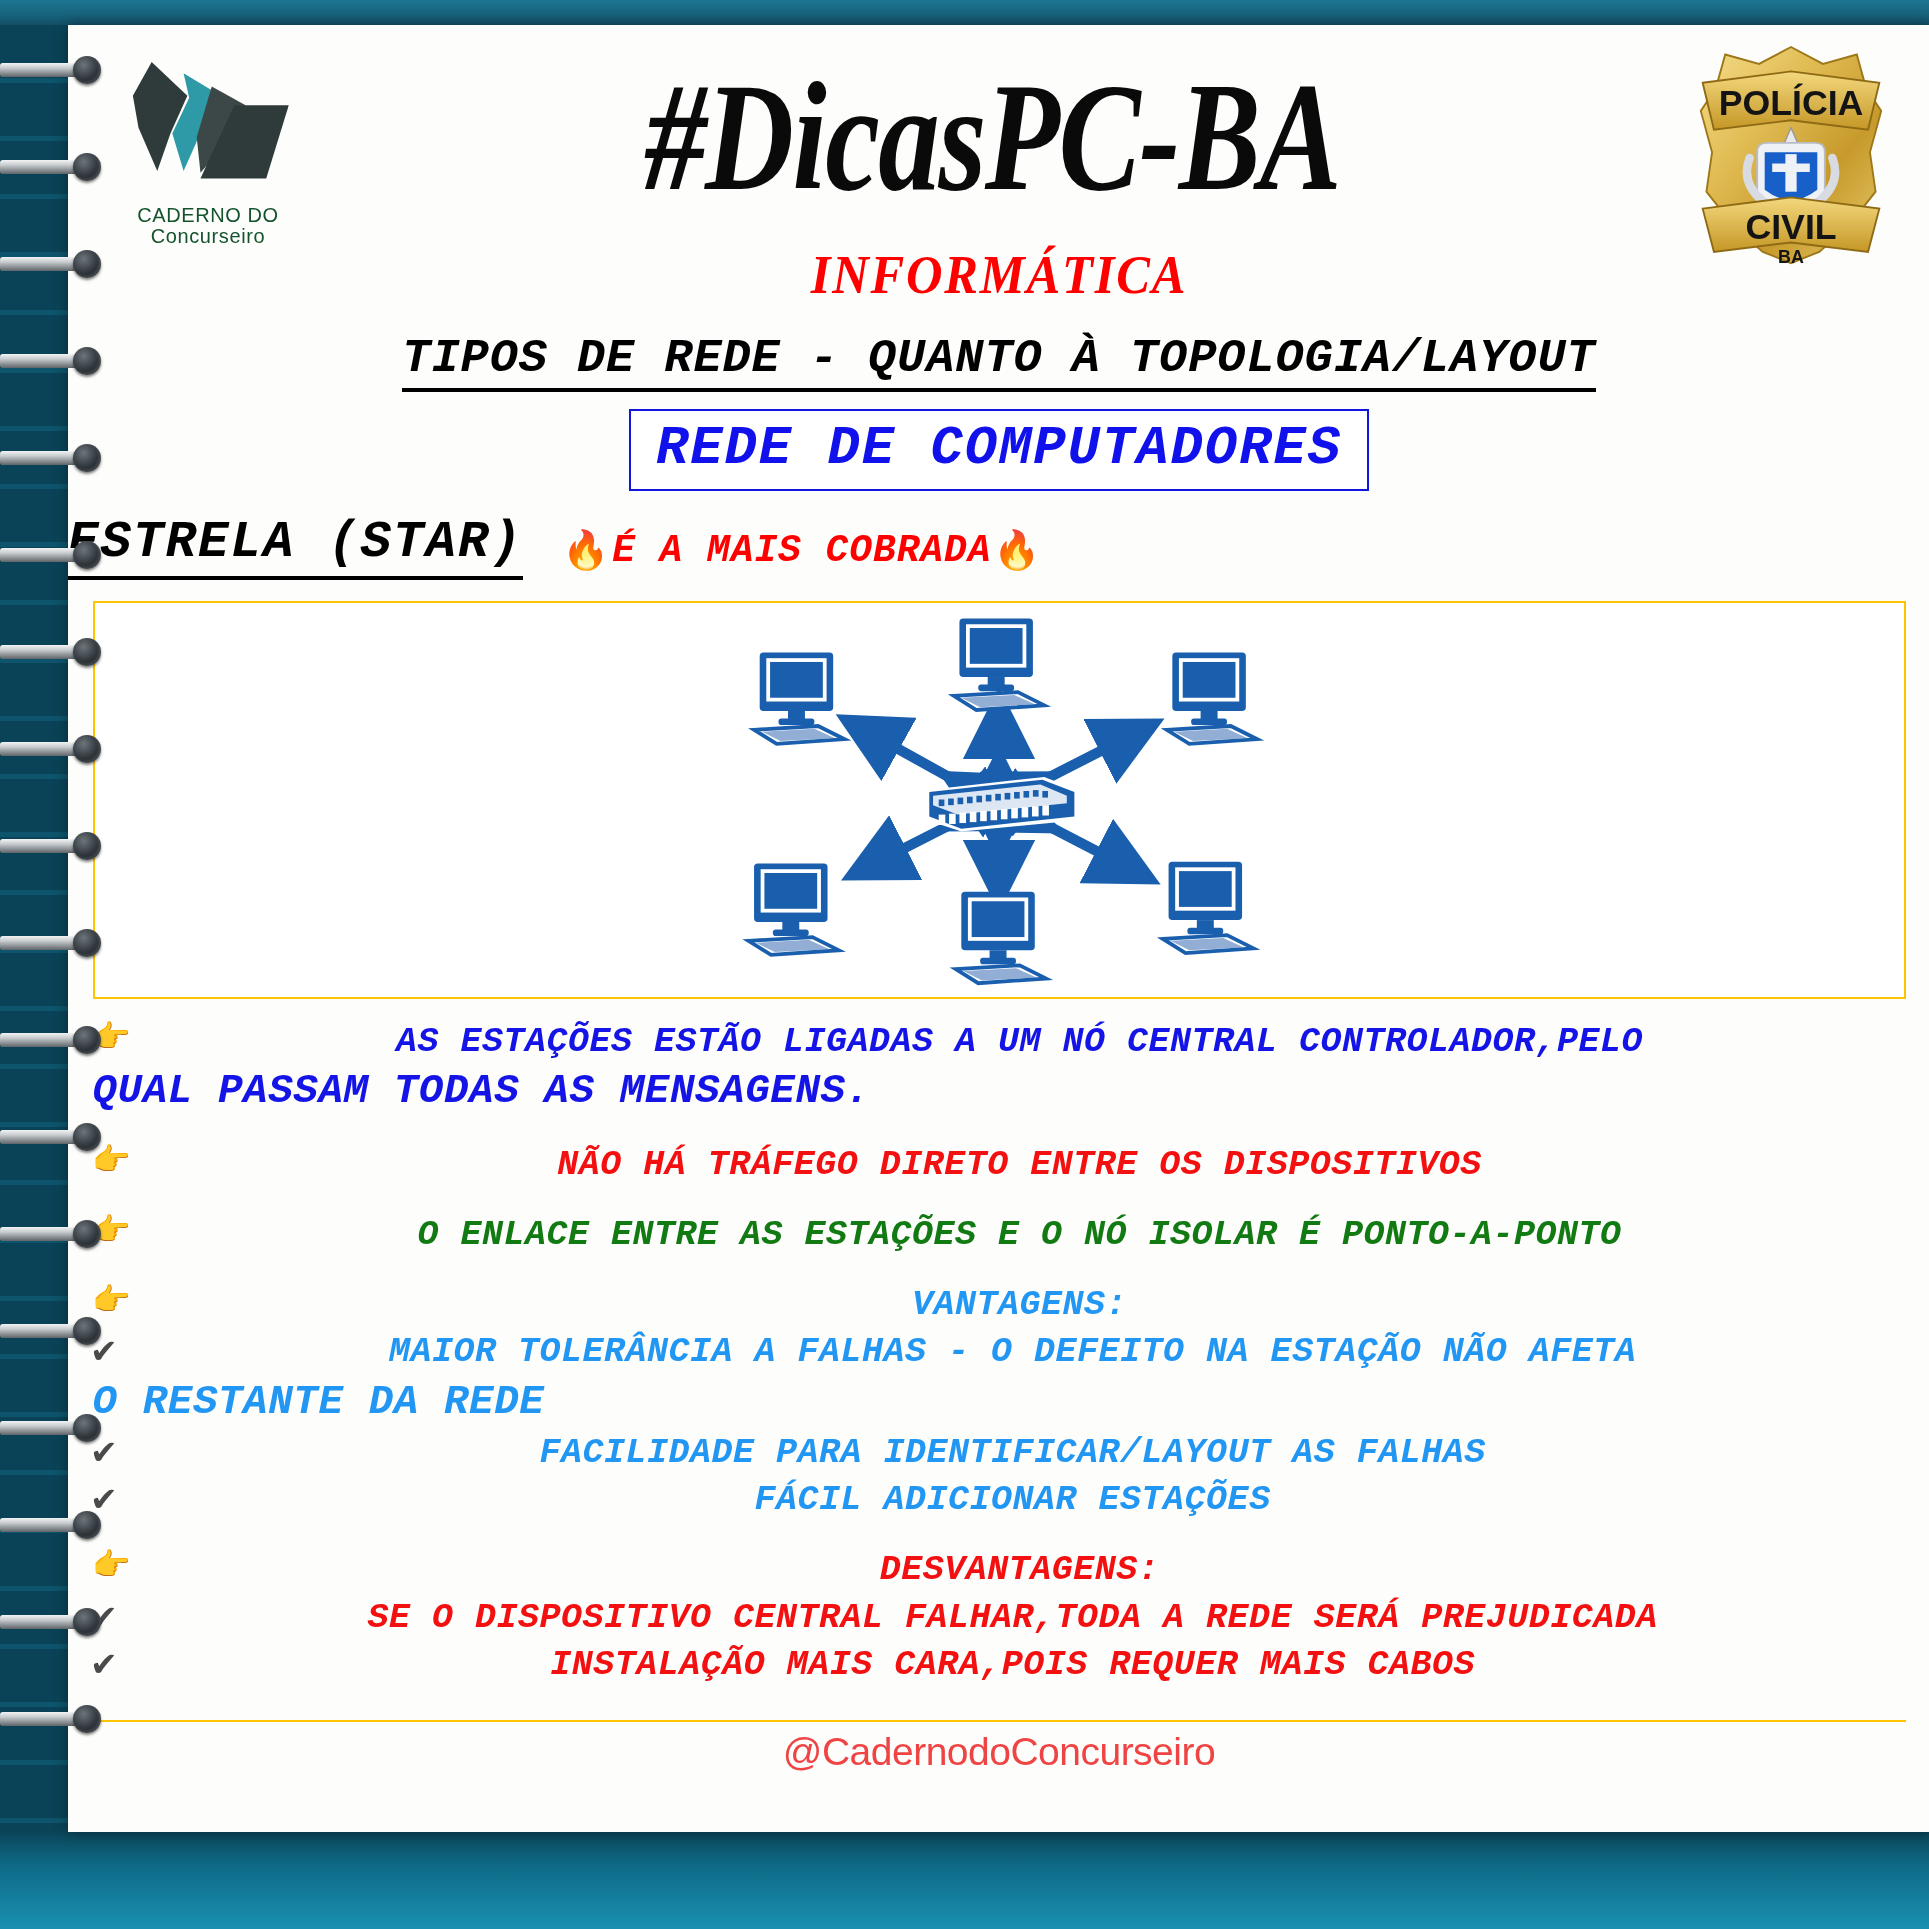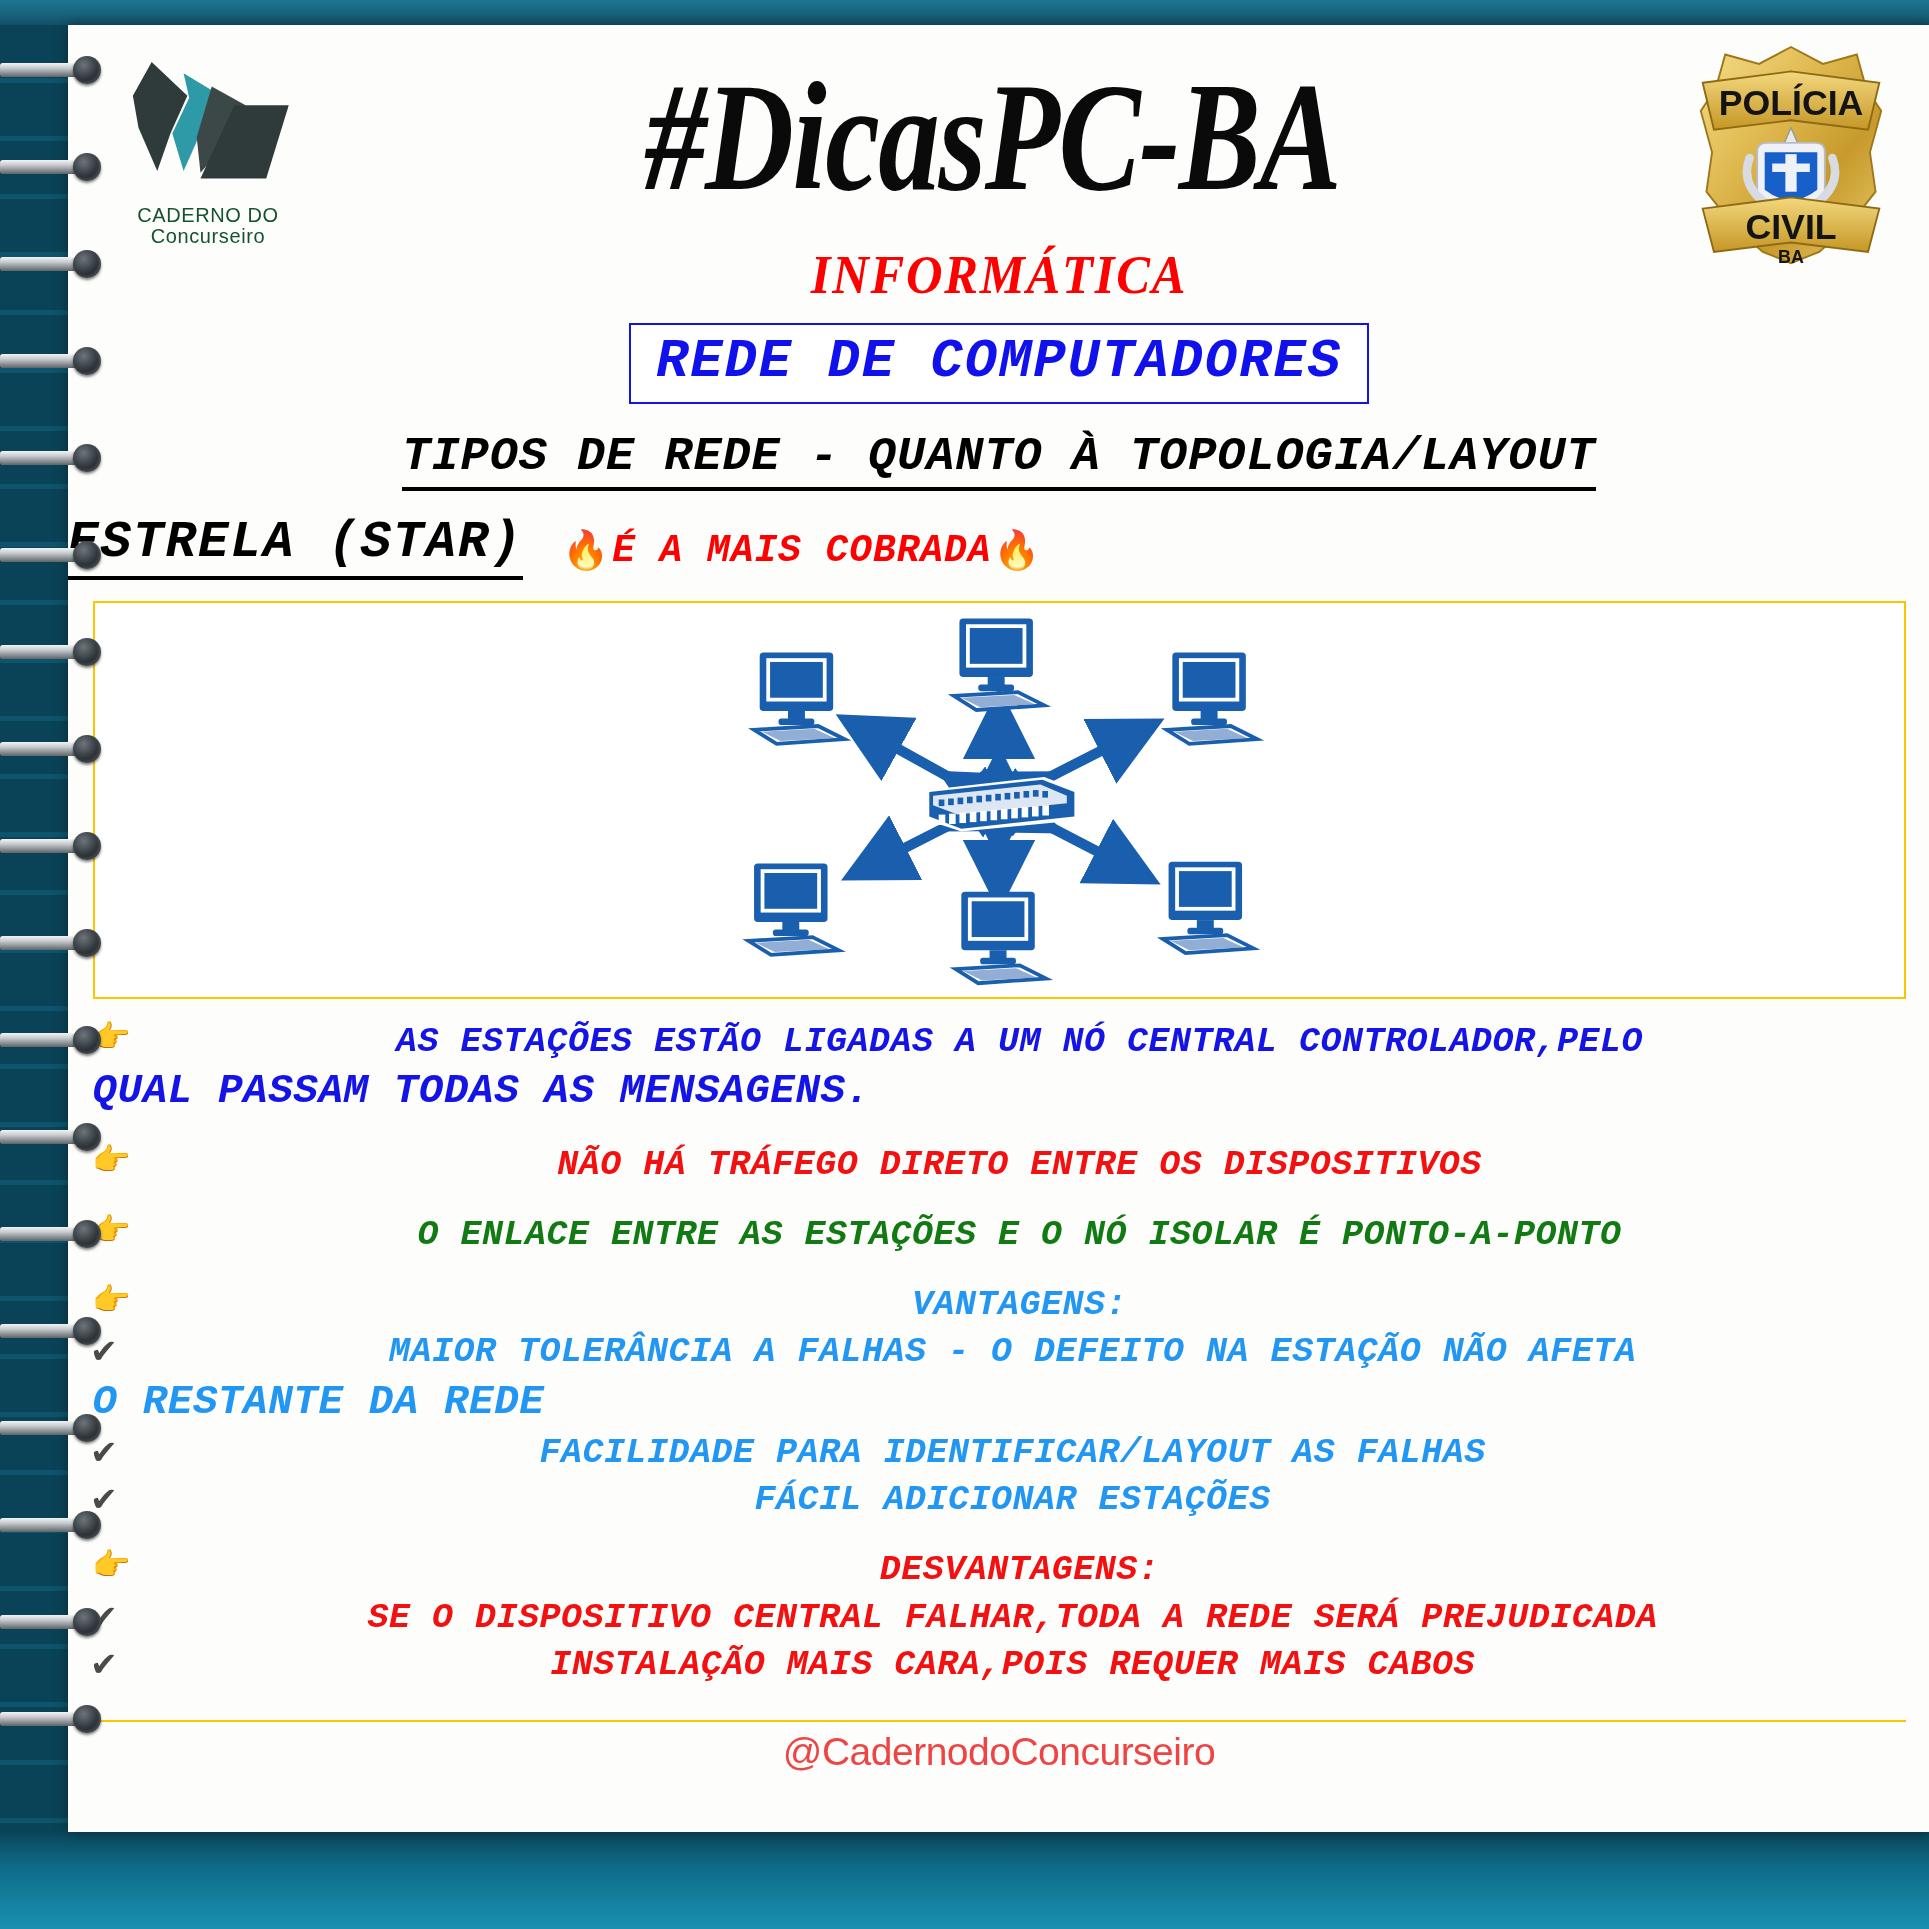--- a/index.html
+++ b/index.html
@@ -417,28 +417,28 @@
         <path d="M22 176 L116 164 L210 176 L198 222 L116 212 L34 222 Z" fill="url(#goldbanner)" stroke="#8e6a14" stroke-width="2"></path>
         <text x="116" y="208" text-anchor="middle" font-family="Liberation Sans, sans-serif" font-size="38" font-weight="bold" fill="#141414">CIVIL</text>
         <text x="116" y="234" text-anchor="middle" font-family="Liberation Sans, sans-serif" font-size="19" font-weight="bold" fill="#141414">BA</text>
       </svg>
     </div>
   </div>
 
   <div id="title-stack">
     <div id="subject-title">INFORMÁTICA</div>
 
+    <div>
+      <span id="network-kind">TIPOS DE REDE - QUANTO À TOPOLOGIA/LAYOUT</span>
+    </div>
+
     <div id="topic-box-wrap">
       <div id="topic-box">
         <span id="topic-box-label">REDE DE COMPUTADORES</span>
       </div>
-    </div>
-
-    <div>
-      <span id="network-kind">TIPOS DE REDE - QUANTO À TOPOLOGIA/LAYOUT</span>
     </div>
 
     <div id="topology-row">
       <span id="topology-name">ESTRELA (STAR)</span>
       <span id="most-asked">
         <span class="flame">🔥</span>
         <span>É A MAIS COBRADA</span>
         <span class="flame">🔥</span>
       </span>
     </div>

